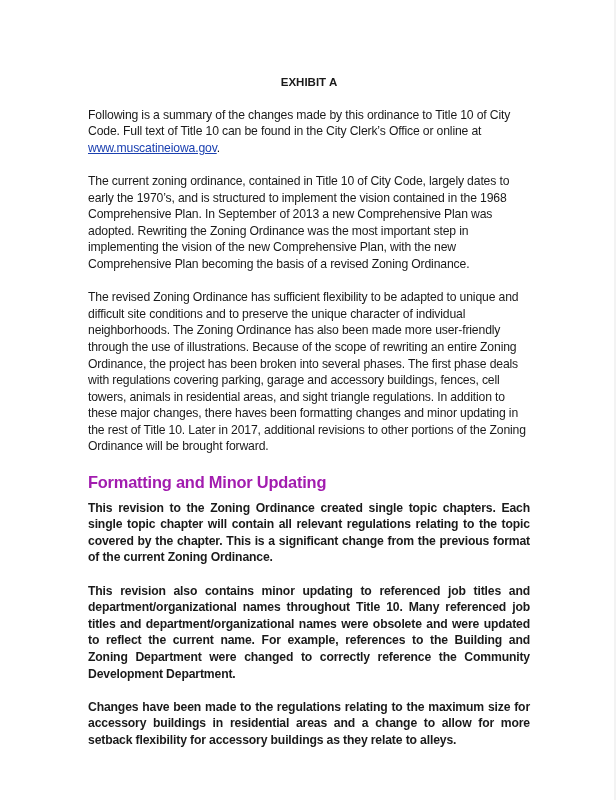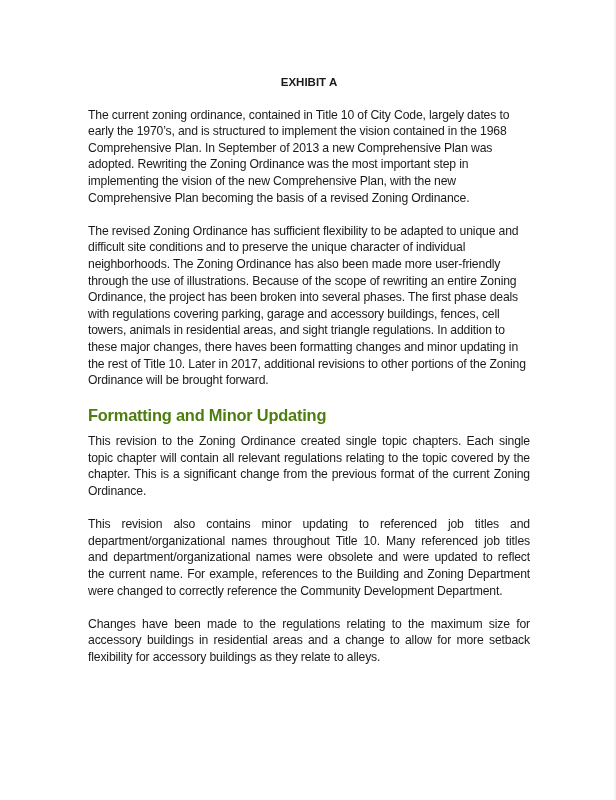--- a/index.html
+++ b/index.html
@@ -39,48 +39,50 @@
       margin: 0 0 16px 0;
       padding-left: 0;
       position: relative;
       left: 0;
     }
     p {
       margin: 0 0 16.6px 0;
     }
     p.justify {
       text-align: justify;
+      font-weight: bold;
     }
     a.link {
       color: #1a3fb0;
       text-decoration: underline;
     }
     h2 {
       font-size: 16.4px;
       font-weight: bold;
       margin: 2px 0 8px 0;
       line-height: 20px;
       letter-spacing: -0.2px;
-      color: #4d7c0f;
+      color: #a21caf;
     }
     .p1 { margin-bottom: 16.6px; }
     .scan-edge {
       position: absolute;
       right: 0; top: 0;
       width: 2px; height: 800px;
       background: #f3f3f3;
     }
   </style>
 </head>
 <body>
 
 <div class="page">
   <div class="content">
     <div class="title">EXHIBIT A</div>
 
+    <p class="p1"><span>Following is a summary of the changes made by this ordinance to Title 10 of City Code. Full text of Title 10 can be found in the City Clerk’s Office or online at </span><a class="link" title="www.muscatineiowa.gov">www.muscatineiowa.gov</a><span>.</span></p>
 
     <p>The current zoning ordinance, contained in Title 10 of City Code, largely dates to early the 1970’s, and is structured to implement the vision contained in the 1968 Comprehensive Plan.  In September of 2013 a new Comprehensive Plan was adopted. Rewriting the Zoning Ordinance was the most important step in implementing the vision of the new Comprehensive Plan, with the new Comprehensive Plan becoming the basis of a revised Zoning Ordinance.</p>
     <p>The revised Zoning Ordinance has sufficient flexibility to be adapted to unique and difficult site conditions and to preserve the unique character of individual neighborhoods.  The Zoning Ordinance has also been made more user-friendly through the use of illustrations.  Because of the scope of rewriting an entire Zoning Ordinance, the project has been broken into several phases. The first phase deals with regulations covering parking, garage and accessory buildings, fences, cell towers, animals in residential areas, and sight triangle regulations.  In addition to these major changes, there haves been formatting changes and minor updating in the rest of Title 10.   Later in 2017, additional revisions to other portions of the Zoning Ordinance will be brought forward.</p>
 
     <h2>Formatting and Minor Updating</h2>
     <p class="justify">This revision to the Zoning Ordinance created single topic chapters.  Each single topic chapter will contain all relevant regulations relating to the topic covered by the chapter. This is a significant change from the previous format of the current Zoning Ordinance.</p>
     <p class="justify">This revision also contains minor updating to referenced job titles and department/organizational names throughout Title 10.  Many referenced job titles and department/organizational names were obsolete and were updated to reflect the current name.  For example, references to the Building and Zoning Department were changed to correctly reference the Community Development Department.</p>
 
     <p class="justify">Changes have been made to the regulations relating to the maximum size for accessory buildings in residential areas and a change to allow for more setback flexibility for accessory buildings as they relate to alleys.</p>
   </div>

